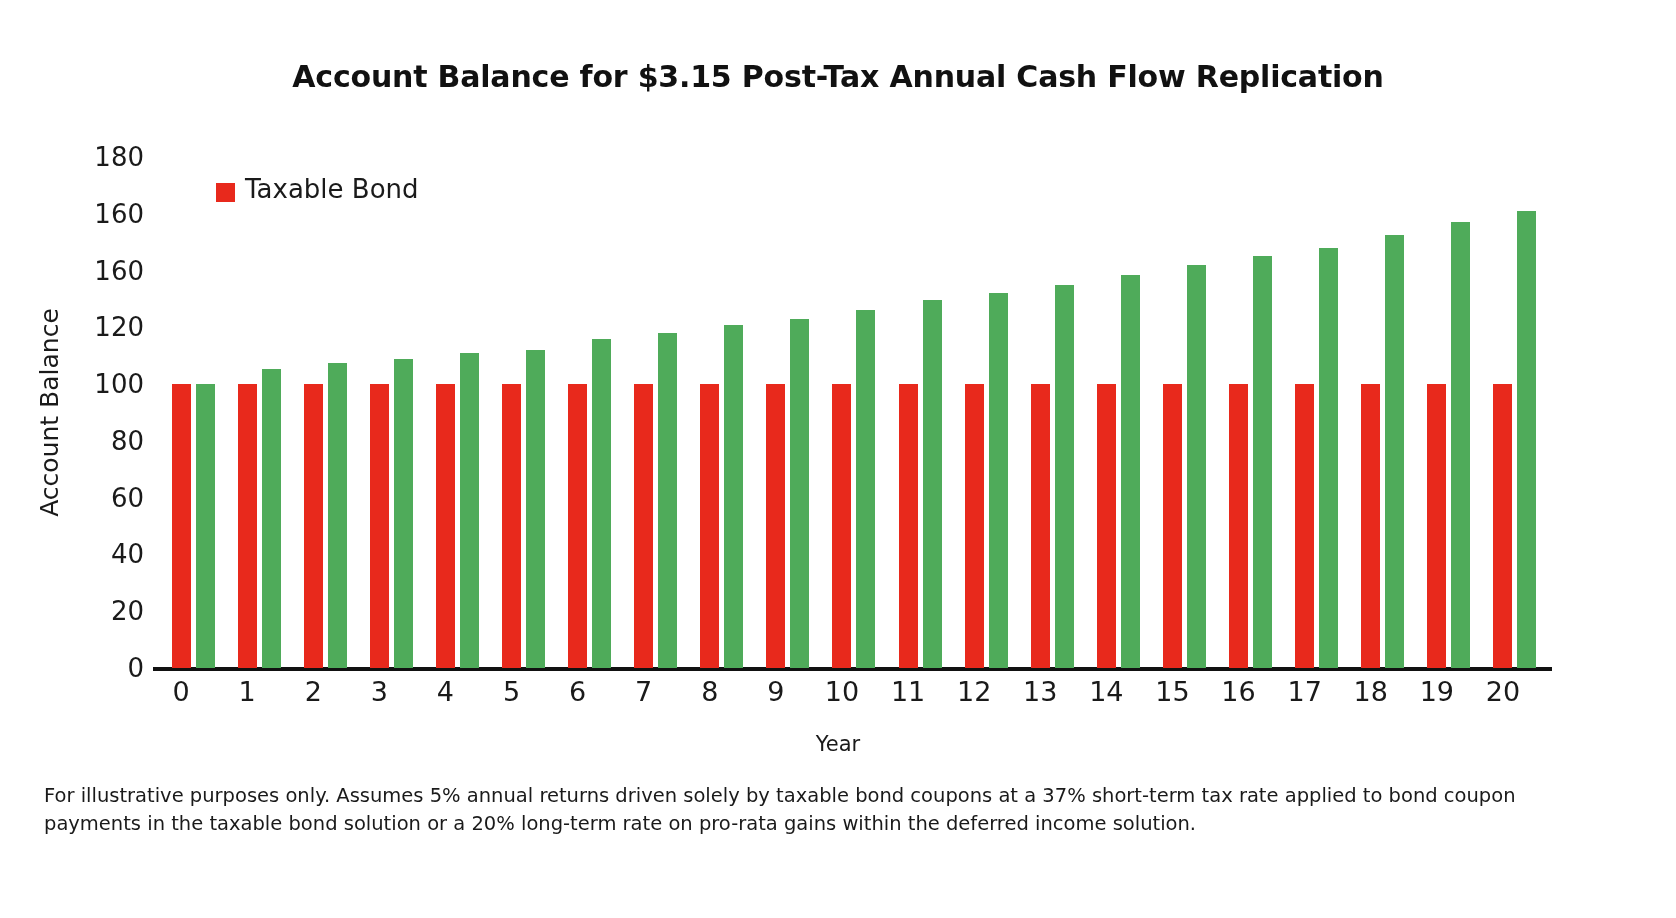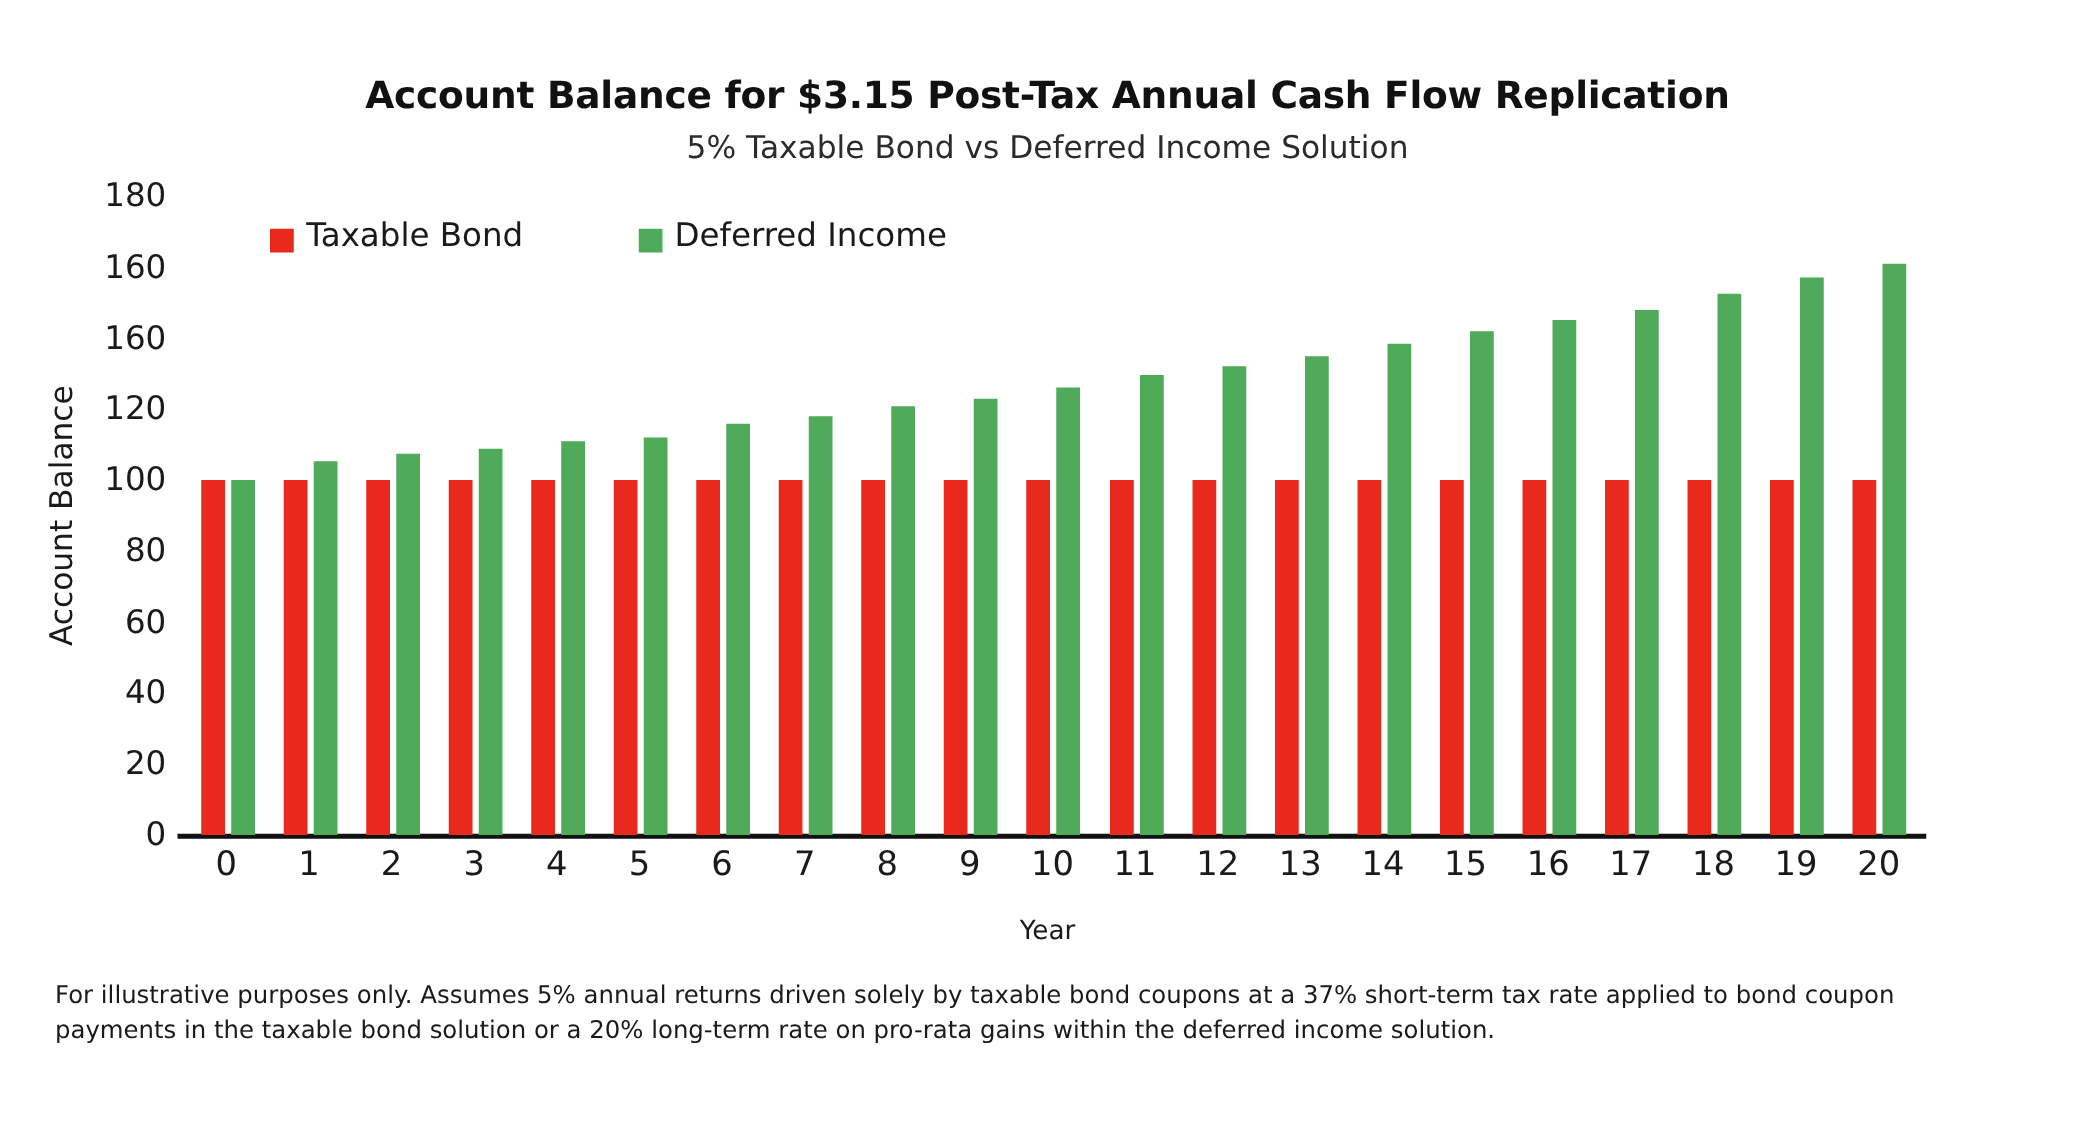--- a/index.html
+++ b/index.html
@@ -43,21 +43,21 @@
     font-size: 25px;
     font-weight: normal;
     color: #2b2b2b;
     line-height: 1.3;
     margin: 6px 0 0 0;
   }
 
   
   .plot-area {
     position: absolute;
-    left: 149px;
+    left: 160px;
     top: 157px;
     width: 1388px;
     height: 511px;
   }
   .plot-inner {
     position: relative;
     width: 100%;
     height: 100%;
   }
   .x-axis-line {
@@ -185,21 +185,20 @@
     color: #1a1a1a;
   }
 </style>
 </head>
 <body>
 
 <div class="figure">
 
   <div class="title-block">
     <div class="chart-title">Account Balance for $3.15 Post-Tax Annual Cash Flow Replication</div>
-    <div class="chart-subtitle">5% Taxable Bond vs Deferred Income Solution</div>
   </div>
 
   <div class="y-axis-title">
     <span>Account Balance</span>
   </div>
 
   <div class="plot-area">
     <div class="plot-inner">
       <div class="x-axis-line"></div>
       <div class="bars-layer" id="bars-layer">
@@ -327,21 +326,17 @@
       <div class="x-tick">20</div>
     </div>
 
   <div class="x-axis-title">Year</div>
 
   <div class="legend" id="legend">
       <div class="legend-item">
         <span class="legend-swatch" style="background: rgb(232, 41, 28);"></span>
         <span class="legend-label">Taxable Bond</span>
       </div>
-      <div class="legend-item">
-        <span class="legend-swatch" style="background: rgb(79, 171, 90);"></span>
-        <span class="legend-label">Deferred Income</span>
-      </div>
     </div>
 
   <div class="footnote">For illustrative purposes only. Assumes 5% annual returns driven solely by taxable bond coupons at a 37% short-term tax rate applied to bond coupon payments in the taxable bond solution or a 20% long-term rate on pro-rata gains within the deferred income solution.</div>
 
 </div>
 
 </body></html>

